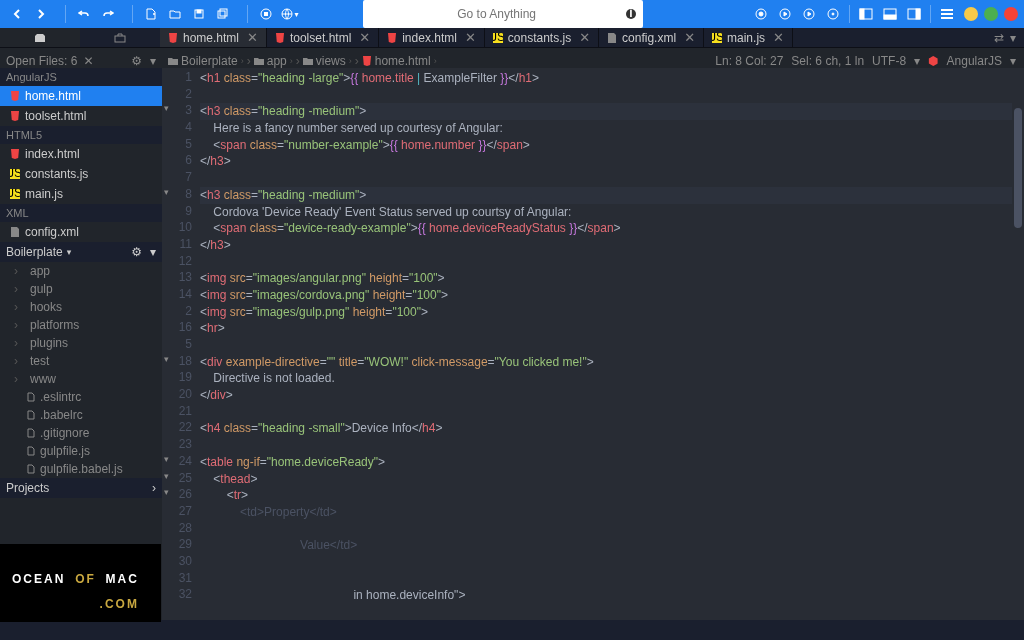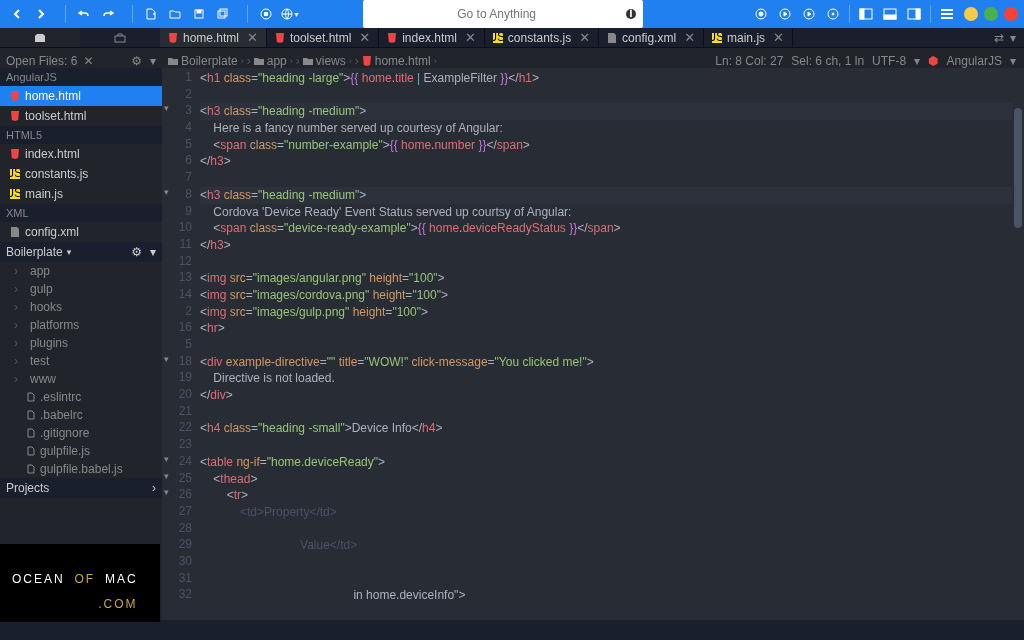--- a/index.html
+++ b/index.html
@@ -44,21 +44,21 @@
 .editor{flex:1;background:#282c34;display:flex;font-family:'Menlo','Consolas',monospace;font-size:13px;overflow:hidden}
 .gutter{width:38px;text-align:right;color:#4b5263;padding-top:2px;user-select:none}
 .gutter-line{height:16.7px;padding-right:8px;position:relative}
 .fold{position:absolute;left:2px;color:#888;font-size:9px}
 .code{flex:1;padding-top:2px;white-space:pre;overflow:hidden}
 .code-line{height:16.7px;line-height:16.7px}
 .code-line.hl{background:#2c313c}
 .t-tag{color:#e06c75}.t-attr{color:#d19a66}.t-str{color:#98c379}.t-punc{color:#abb2bf}.t-txt{color:#abb2bf}.t-exp{color:#c678dd}.t-var{color:#e06c75}.t-op{color:#56b6c2}
 .scrollbar{width:12px;background:#282c34;position:relative}
 .sb-track{position:absolute;right:2px;top:40px;width:8px;height:120px;background:#4b5263;border-radius:4px}
-.watermark{position:absolute;left:0;bottom:18px;background:#000;padding:14px 22px 8px 12px;font-family:Arial,sans-serif;font-weight:400;letter-spacing:2px}
+.watermark{position:absolute;left:0;bottom:18px;background:#000;padding:14px 22px 8px 12px;font-family:Arial,sans-serif;font-weight:700;letter-spacing:2px}
 .watermark .l1{color:#fff;font-size:28px}
 .watermark .l1 .of{color:#c9a840}
 .watermark .l2{color:#c9a840;font-size:22px;text-align:right;margin-top:-2px}
 svg{display:block}
 </style>
 </head>
 <body>
 
 <div class="toolbar">
   <div class="tb-group">

